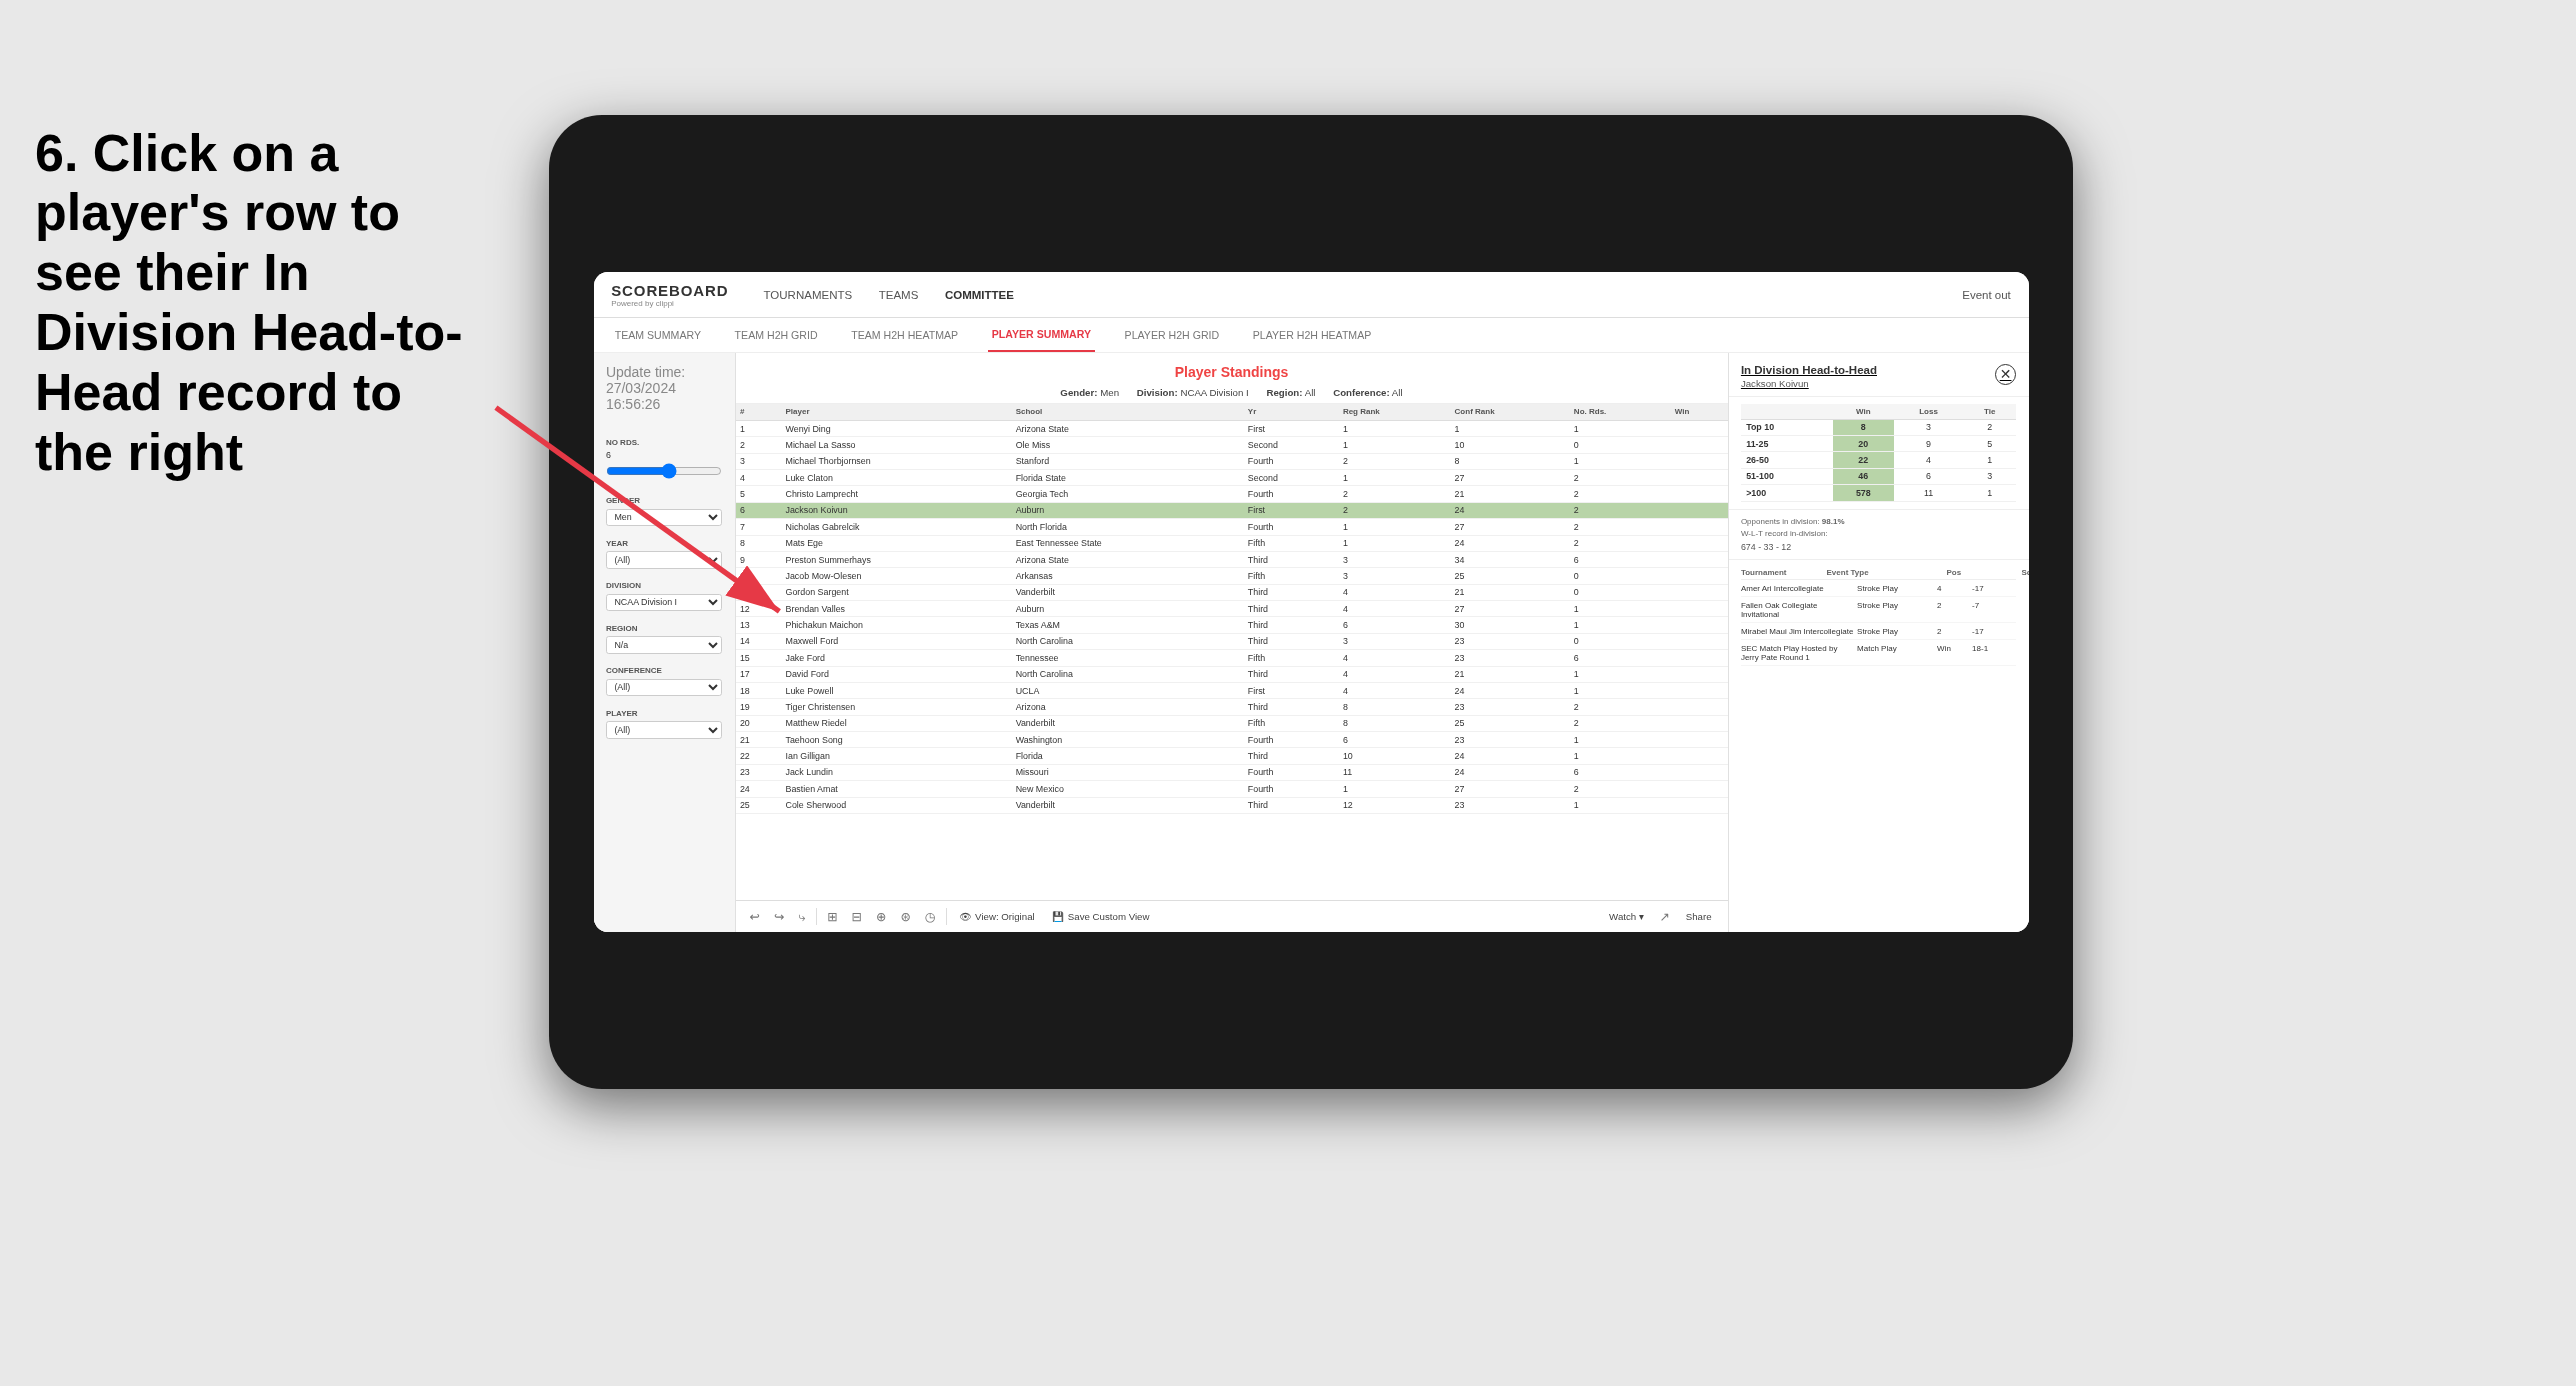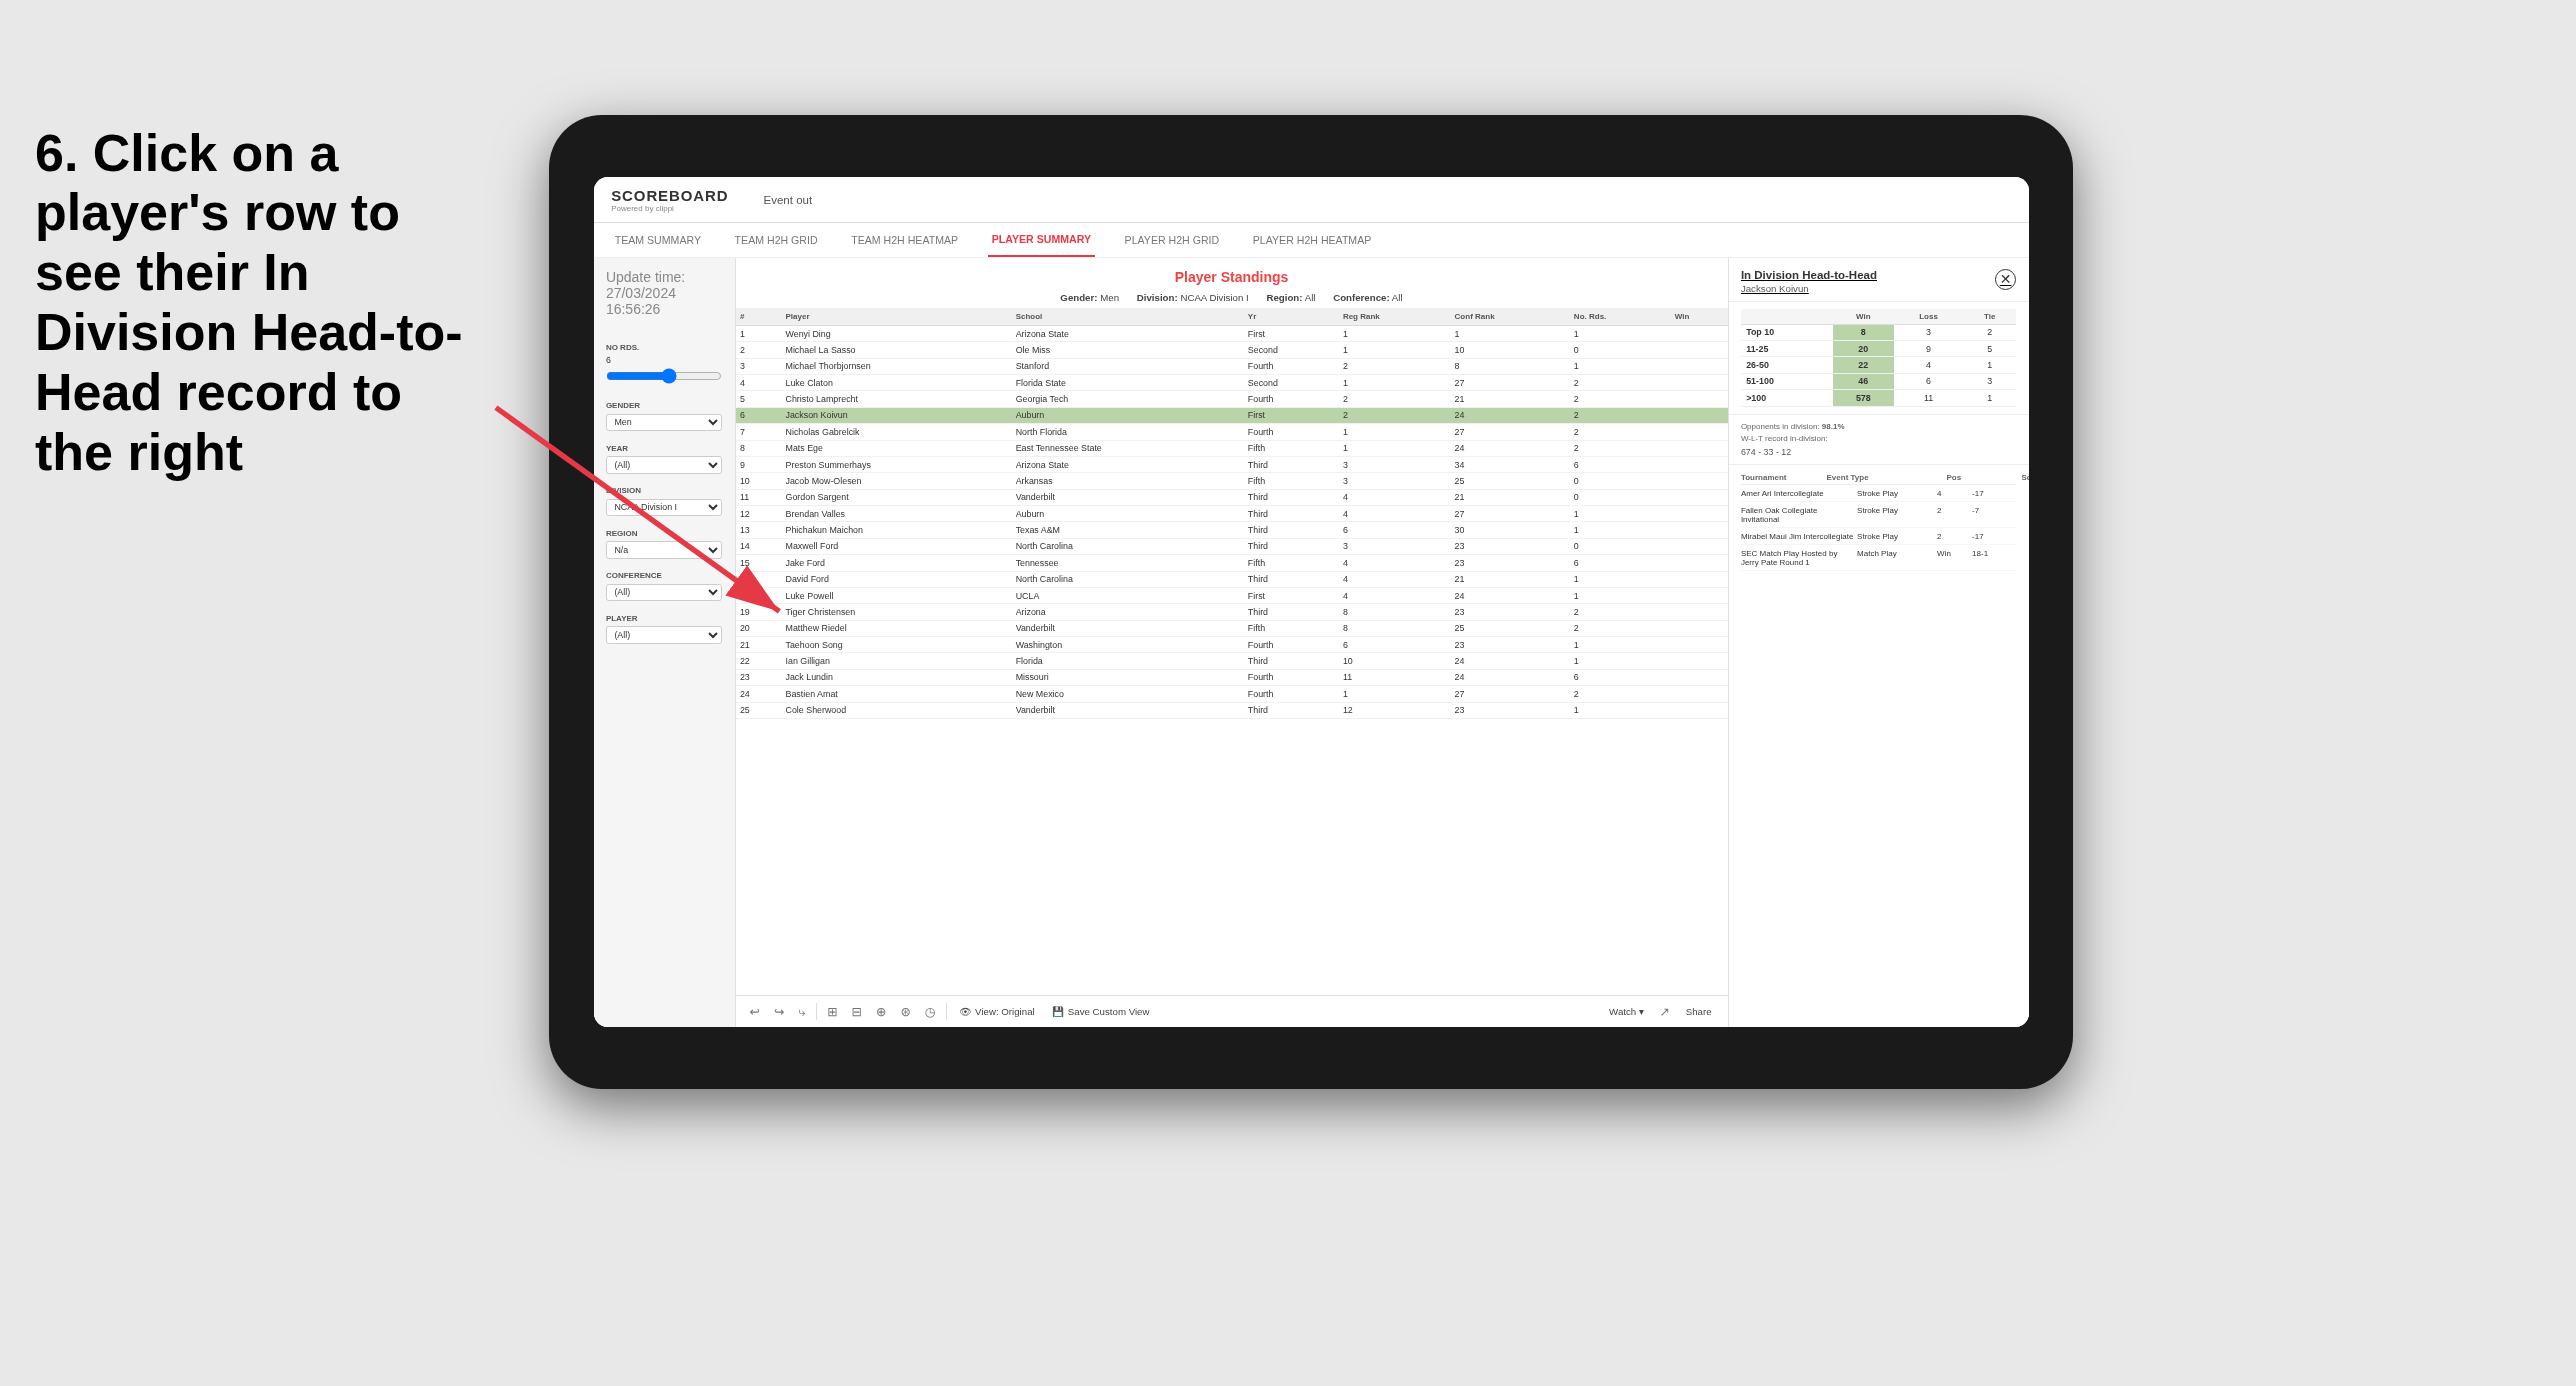--- a/index.html
+++ b/index.html
@@ -45,21 +45,21 @@
       background: #1a1a1a;
       border-radius: 53px;
       display: flex;
       align-items: center;
       justify-content: center;
       box-shadow: 0 17.7px 53px rgba(0,0,0,0.5);
     }
 
     .tablet-screen {
       width: 1435px;
-      height: 850px;
+      height: 660px;
       background: #fff;
       border-radius: 14px;
       overflow: hidden;
       display: flex;
       flex-direction: column;
     }
 
     
     .top-nav {
       display: flex;
@@ -452,20 +452,25 @@
   <line x1="20" y1="20" x2="340" y2="250" stroke="#e63946" stroke-width="6" marker-end="url(#arrowhead)"></line>
 </svg>
 
 <div class="tablet-frame">
   <div class="tablet-screen">
 
     <div class="top-nav">
       <div class="scoreboard-logo">
         <span class="logo-main">SCOREBOARD</span>
         <span class="logo-sub">Powered by clippi</span>
+      </div>
+      <div class="top-nav-links">
+        <a>TOURNAMENTS</a>
+        <a>TEAMS</a>
+        <a class="active">COMMITTEE</a>
       </div>
       <span class="sign-out">Event out</span>
     </div>
 
     <div class="sub-nav">
       <a>TEAM SUMMARY</a>
       <a>TEAM H2H GRID</a>
       <a>TEAM H2H HEATMAP</a>
       <a class="active">PLAYER SUMMARY</a>
       <a>PLAYER H2H GRID</a>

